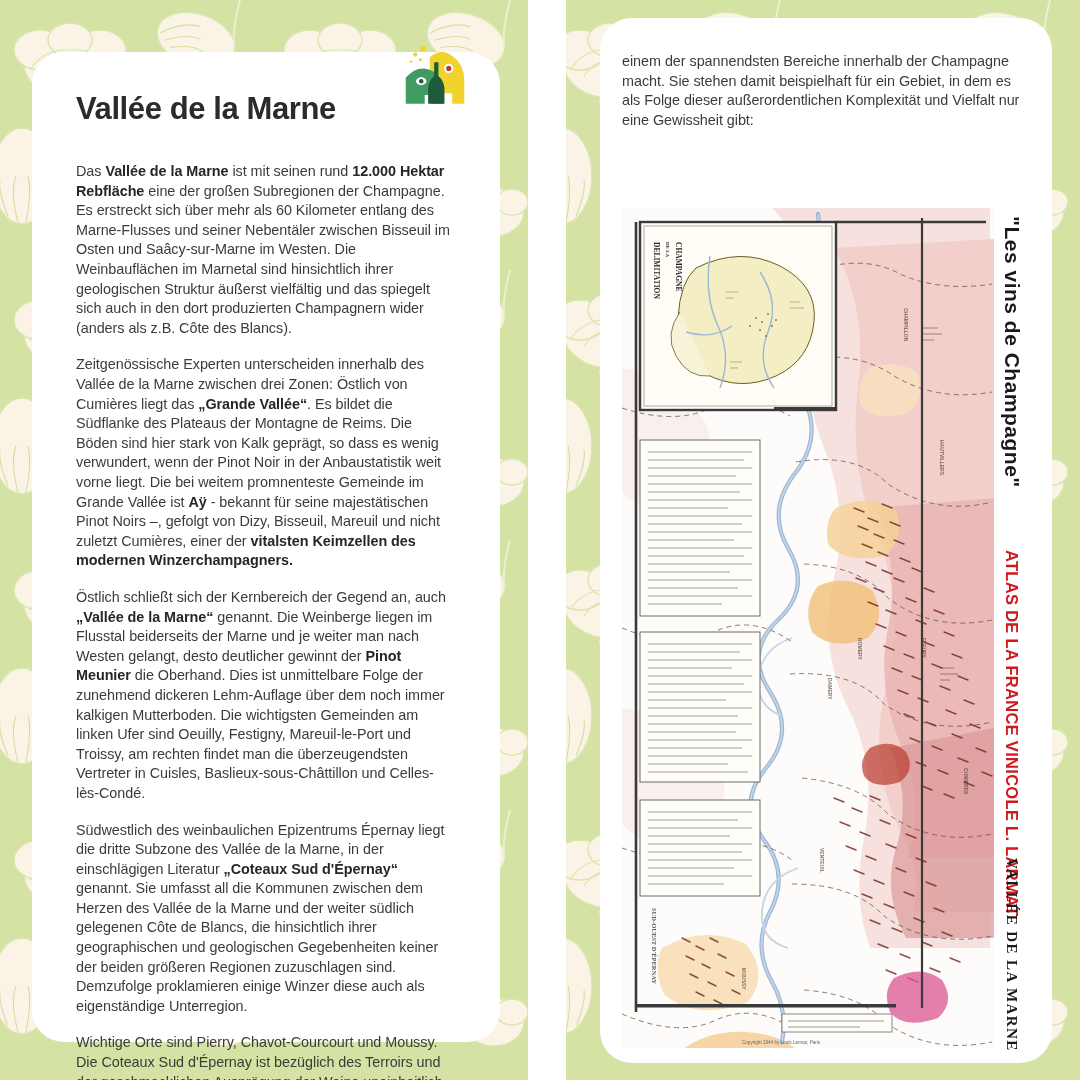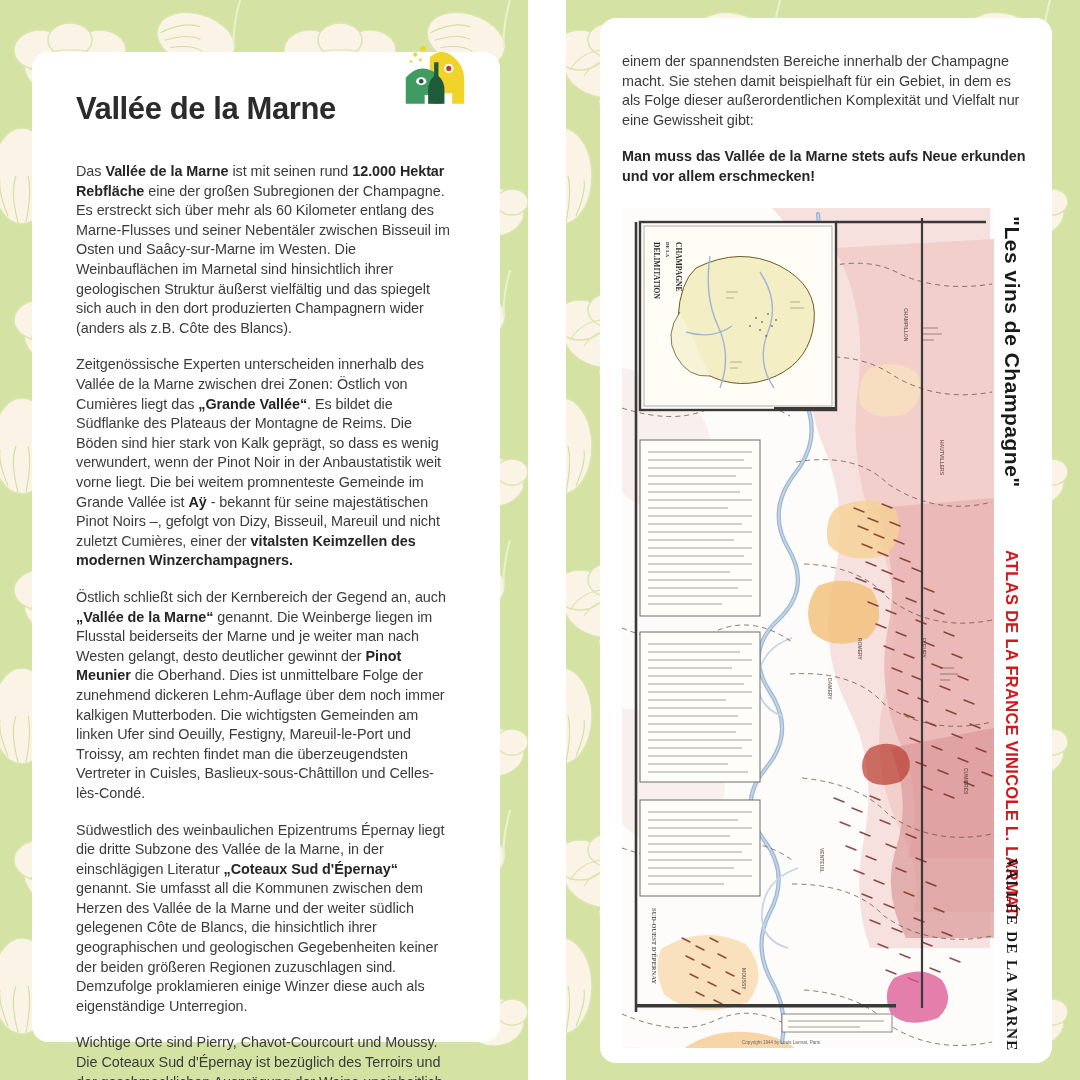--- a/index.html
+++ b/index.html
@@ -30,21 +30,21 @@
     position: absolute;
     left: 528px; top: 0;
     width: 38px; height: 1080px;
     background: #ffffff;
   }
 
   
   .card {
     position: absolute;
     background: #ffffff;
-    border-radius: 16px;
+    border-radius: 32px;
   }
 
   #left-card {
     left: 32px;
     top: 52px;
     width: 468px;
     height: 990px;
     padding: 40px 44px 0 44px;
   }
 
@@ -244,21 +244,20 @@
       <p>Östlich schließt sich der Kernbereich der Gegend an, auch <b>„Vallée de la Marne“</b> genannt. Die Weinberge liegen im Flusstal beiderseits der Marne und je weiter man nach Westen gelangt, desto deutlicher gewinnt der <b>Pinot Meunier</b> die Oberhand. Dies ist unmittelbare Folge der zunehmend dickeren Lehm-Auflage über dem noch immer kalkigen Mutterboden. Die wichtigsten Gemeinden am linken Ufer sind Oeuilly, Festigny, Mareuil-le-Port und Troissy, am rechten findet man die überzeugendsten Vertreter in Cuisles, Baslieux-sous-Châttillon und Celles-lès-Condé.</p>
       <p>Südwestlich des weinbaulichen Epizentrums Épernay liegt die dritte Subzone des Vallée de la Marne, in der einschlägigen Literatur <b>„Coteaux Sud d'Épernay“</b> genannt. Sie umfasst all die Kommunen zwischen dem Herzen des Vallée de la Marne und der weiter südlich gelegenen Côte de Blancs, die hinsichtlich ihrer geographischen und geologischen Gegebenheiten keiner der beiden größeren Regionen zuzuschlagen sind. Demzufolge proklamieren einige Winzer diese auch als eigenständige Unterregion.</p>
       <p>Wichtige Orte sind Pierry, Chavot-Courcourt und Moussy. Die Coteaux Sud d'Épernay ist bezüglich des Terroirs und der geschmacklichen Ausprägung der Weine uneinheitlich, was sie jedoch für den neugierigen Genießer zu</p>
     </div>
 </div>
 
 <div id="right-card" class="card">
 
   <div class="body-text" id="right-intro">
       <p>einem der spannendsten Bereiche innerhalb der Champagne macht. Sie stehen damit beispielhaft für ein Gebiet, in dem es als Folge dieser außerordentlichen Komplexität und Vielfalt nur eine Gewissheit gibt:</p>
-      <p class="lead-bold"><b>Man muss das Vallée de la Marne stets aufs Neue erkunden und vor allem erschmecken!</b></p>
     </div>
 
   <figure id="map-figure">
 
     <div id="map-canvas">
       <svg viewBox="0 0 372 840" width="372" height="840" preserveAspectRatio="none">
         <defs>
           <linearGradient id="vineFade" x1="0" y1="0" x2="1" y2="0">
             <stop offset="0%" stop-color="#f6dcd8"></stop>
             <stop offset="60%" stop-color="#eab9b6"></stop>

